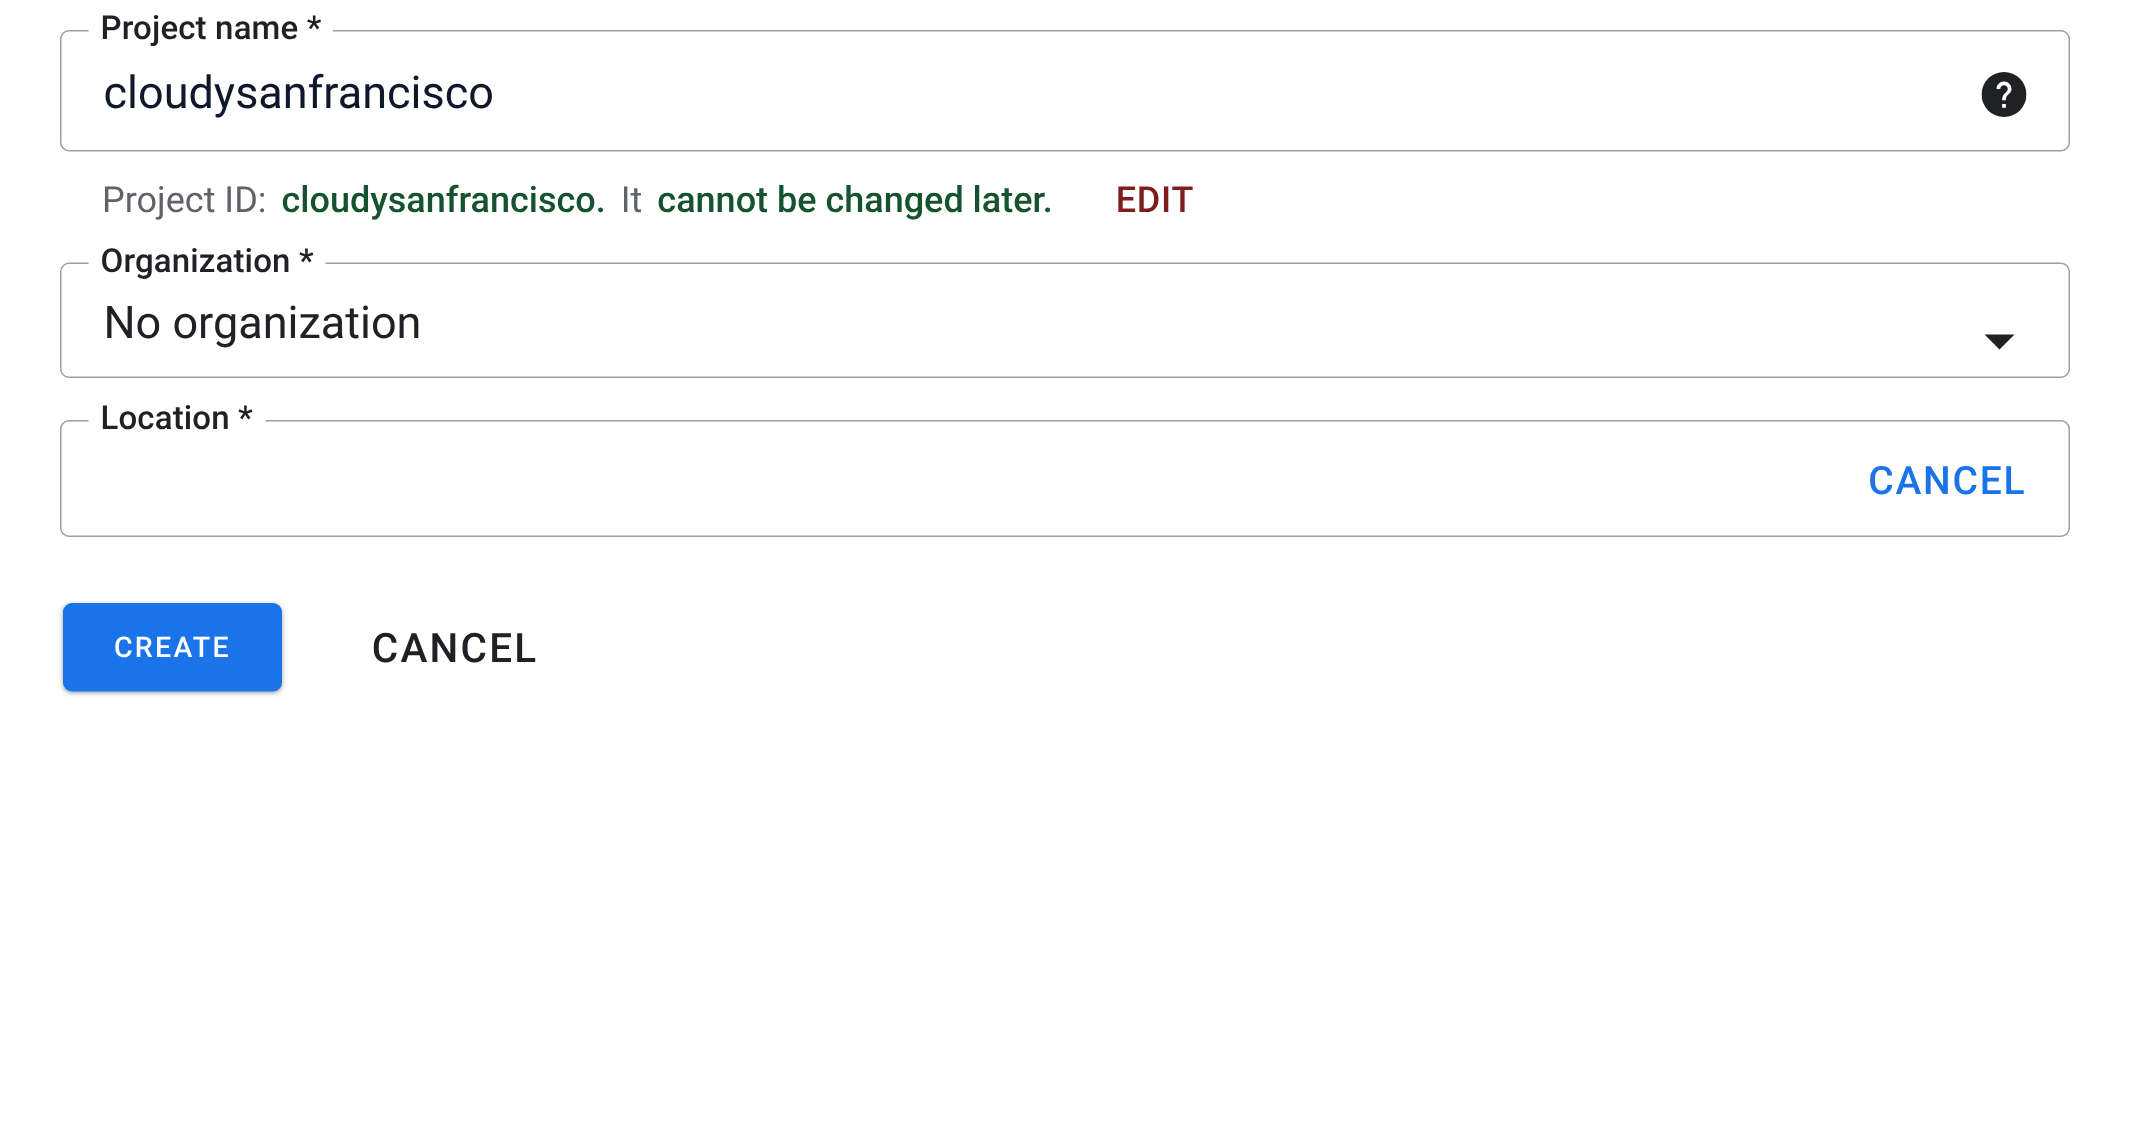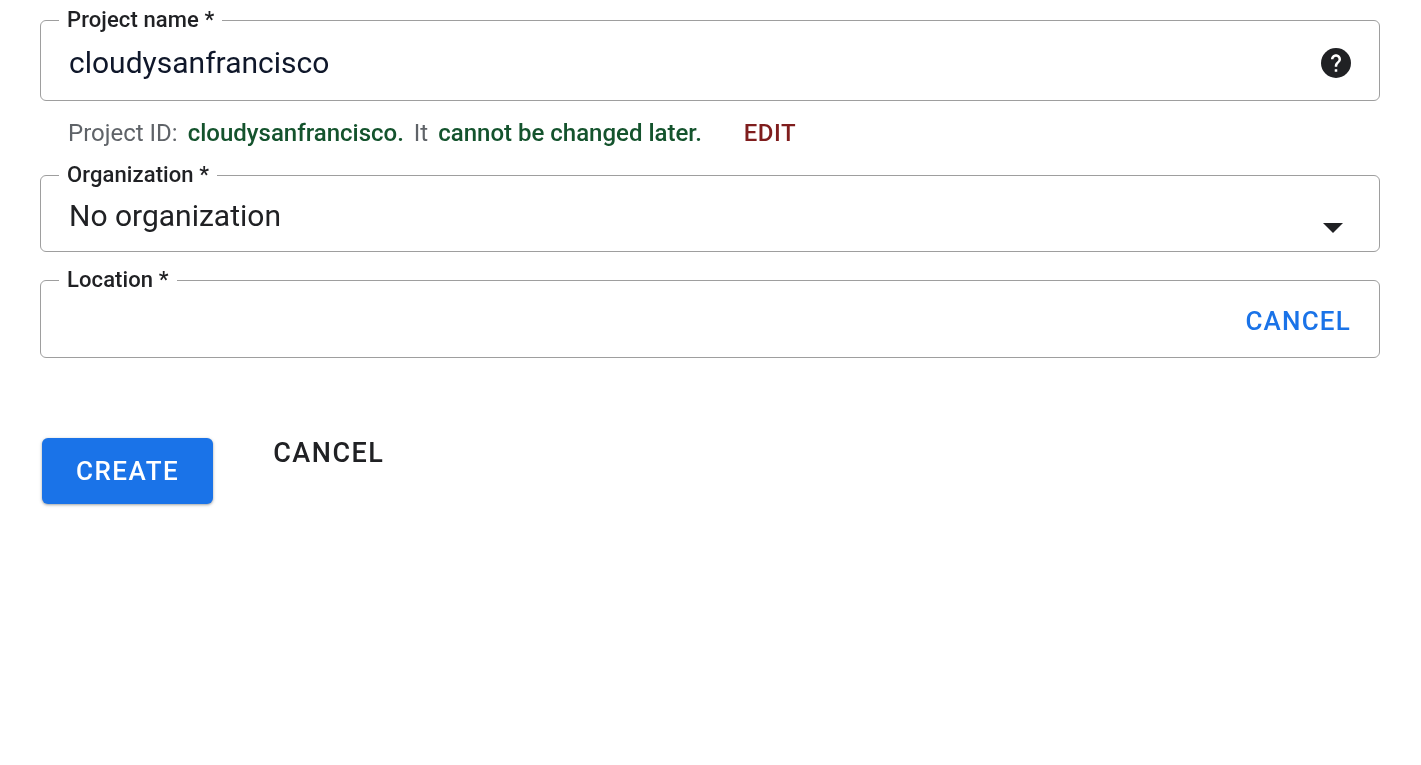--- a/index.html
+++ b/index.html
@@ -125,27 +125,26 @@
     gap: 60px;
     margin-top: 44px;
     padding-left: 2px;
   }
   .btn-primary {
     background: #1a73e8;
     color: #fff;
     border: none;
     border-radius: 6px;
     padding: 18px 34px;
-    font-size: 26px;
+    font-size: 19px;
     font-weight: 500;
     letter-spacing: 1.5px;
     cursor: pointer;
     font-family: inherit;
     box-shadow: 0 1px 2px rgba(60,64,67,0.3), 0 1px 3px 1px rgba(60,64,67,0.15);
-    margin-top: 36px;
   }
   .btn-text {
     background: none;
     border: none;
     color: #202124;
     font-size: 27px;
     font-weight: 500;
     letter-spacing: 1.5px;
     cursor: pointer;
     font-family: inherit;

